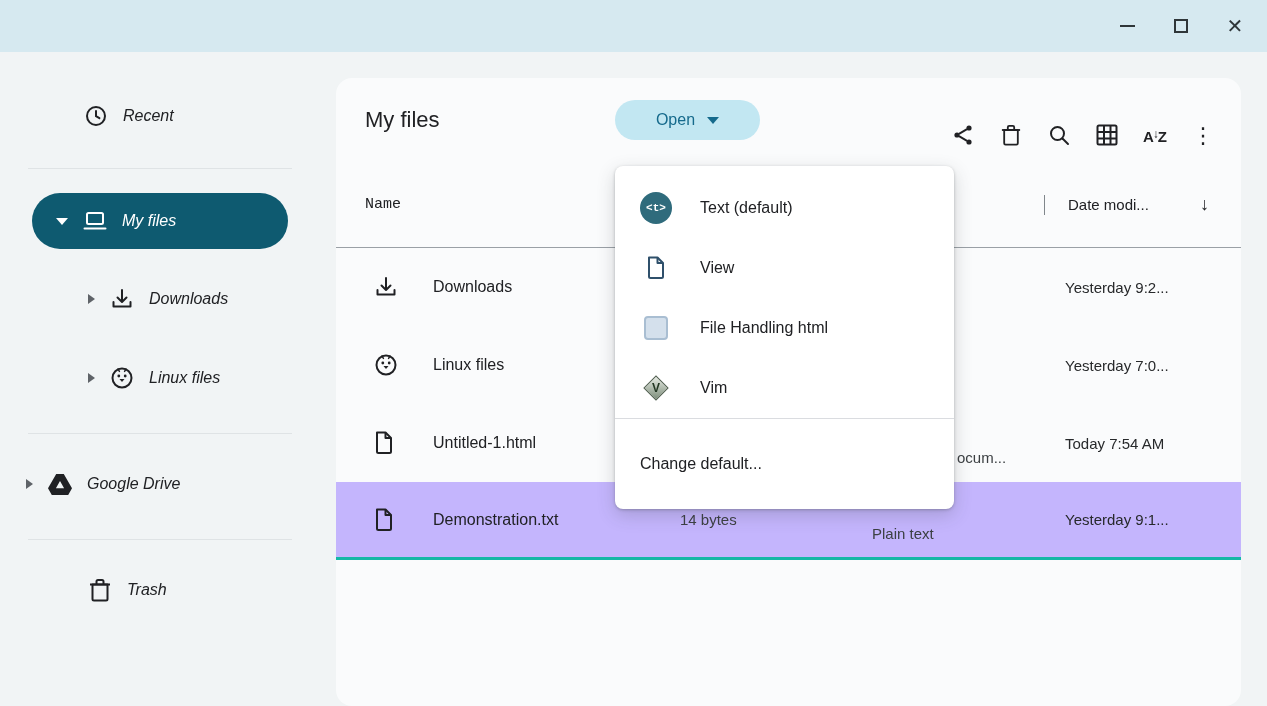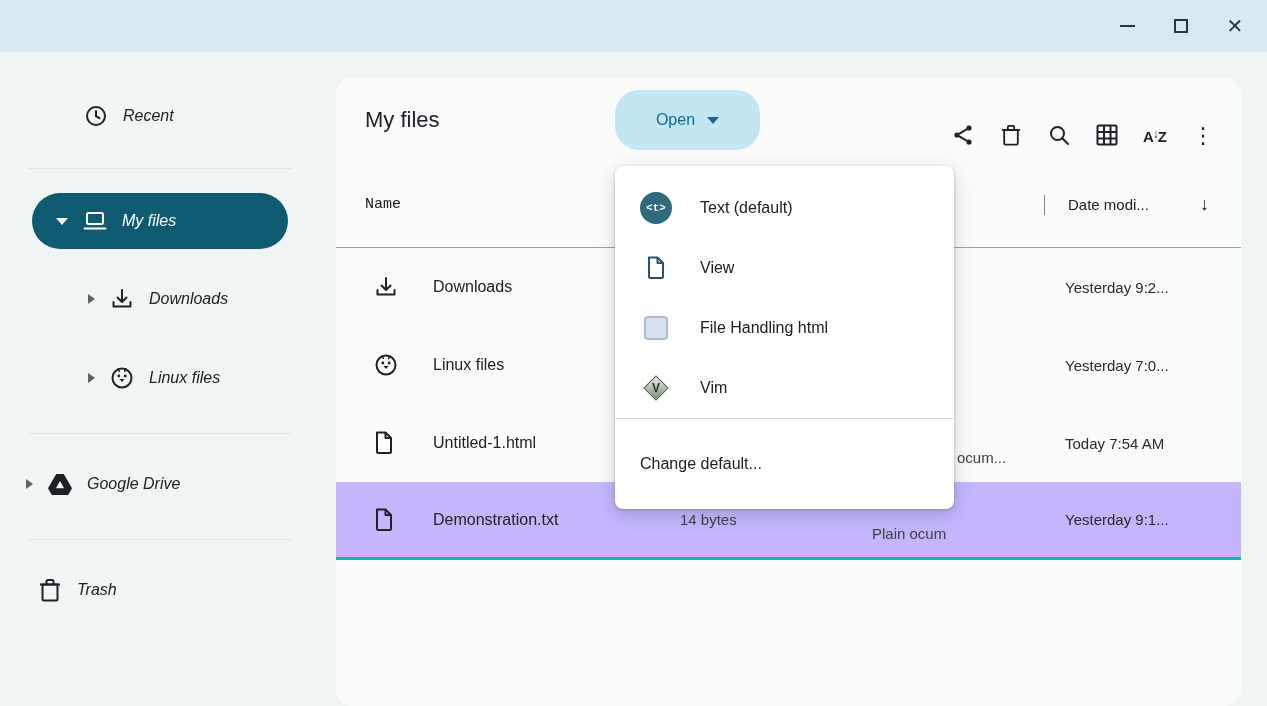--- a/index.html
+++ b/index.html
@@ -39,21 +39,21 @@
   .div-1       { margin-top:28px; }
   .it-myfiles  {
     margin-top:24px; margin-left:32px; width:256px; height:56px;
     border-radius:28px; background:#0e5a70; color:#ffffff; padding-left:24px;
   }
   .it-downloads{ margin-top:26px; padding-left:88px; }
   .it-linux    { margin-top:31px; padding-left:88px; }
   .div-2       { margin-top:31px; }
   .it-gdrive   { margin-top:26px; padding-left:26px; }
   .div-3       { margin-top:31px; }
-  .it-trash    { margin-top:26px; padding-left:38px; }
+  .it-trash    { margin-top:26px; padding-left:88px; }
 
   .caret-down {
     width:0; height:0; display:inline-block;
     border-left:6px solid transparent; border-right:6px solid transparent;
     border-top:7px solid currentColor;
   }
   .caret-right {
     width:0; height:0; display:inline-block;
     border-top:5px solid transparent; border-bottom:5px solid transparent;
     border-left:7px solid #5f6368;
@@ -63,21 +63,21 @@
   
   .card {
     position:absolute; left:336px; top:78px; width:905px; height:628px;
     background:#fafbfc; border-radius:16px;
   }
   .card-header { position:relative; height:84px; display:flex; align-items:center; padding-left:29px; }
   .page-title { font-size:22px; font-weight:500; color:#202124; }
 
   .open-btn {
     position:absolute; left:279px; top:50%; transform:translateY(-50%);
-    min-width:145px; height:60px; border:none; border-radius:24px;
+    min-width:145px; height:40px; border:none; border-radius:24px;
     background:#c2e7f2; color:#156a8c; cursor:pointer;
     display:flex; align-items:center; justify-content:center; gap:12px;
     font-family:inherit; font-size:16px; font-weight:500;
   }
   .open-btn .caret-down { border-top-color:#156a8c; }
 
   .toolbar-icons {
     position:absolute; right:14px; top:16px; height:100%;
     display:flex; align-items:center; 
   }
@@ -339,21 +339,21 @@
 
     <div class="row selected">
       <span class="cell-icon">
         <svg width="20" height="24" viewBox="0 0 20 24" fill="none" stroke="#202124" stroke-width="2" stroke-linejoin="round">
           <path d="M3 1.5h8.5L17 7v13.5a1.5 1.5 0 0 1-1.5 1.5h-11A1.5 1.5 0 0 1 3 20.5V1.5z"></path>
           <path d="M11.5 1.5V7H17"></path>
         </svg>
       </span>
       <span class="cell-name">Demonstration.txt</span>
       <span class="cell-size">14 bytes</span>
-      <span class="cell-type">Plain ocum</span>
+      <span class="cell-type">Plain text</span>
       <span class="cell-date">Yesterday 9:1...</span>
     </div>
 
   </div>
 </main>
 
 <div class="open-menu">
 
   <div class="menu-item">
     <span class="app-icon text-app">

